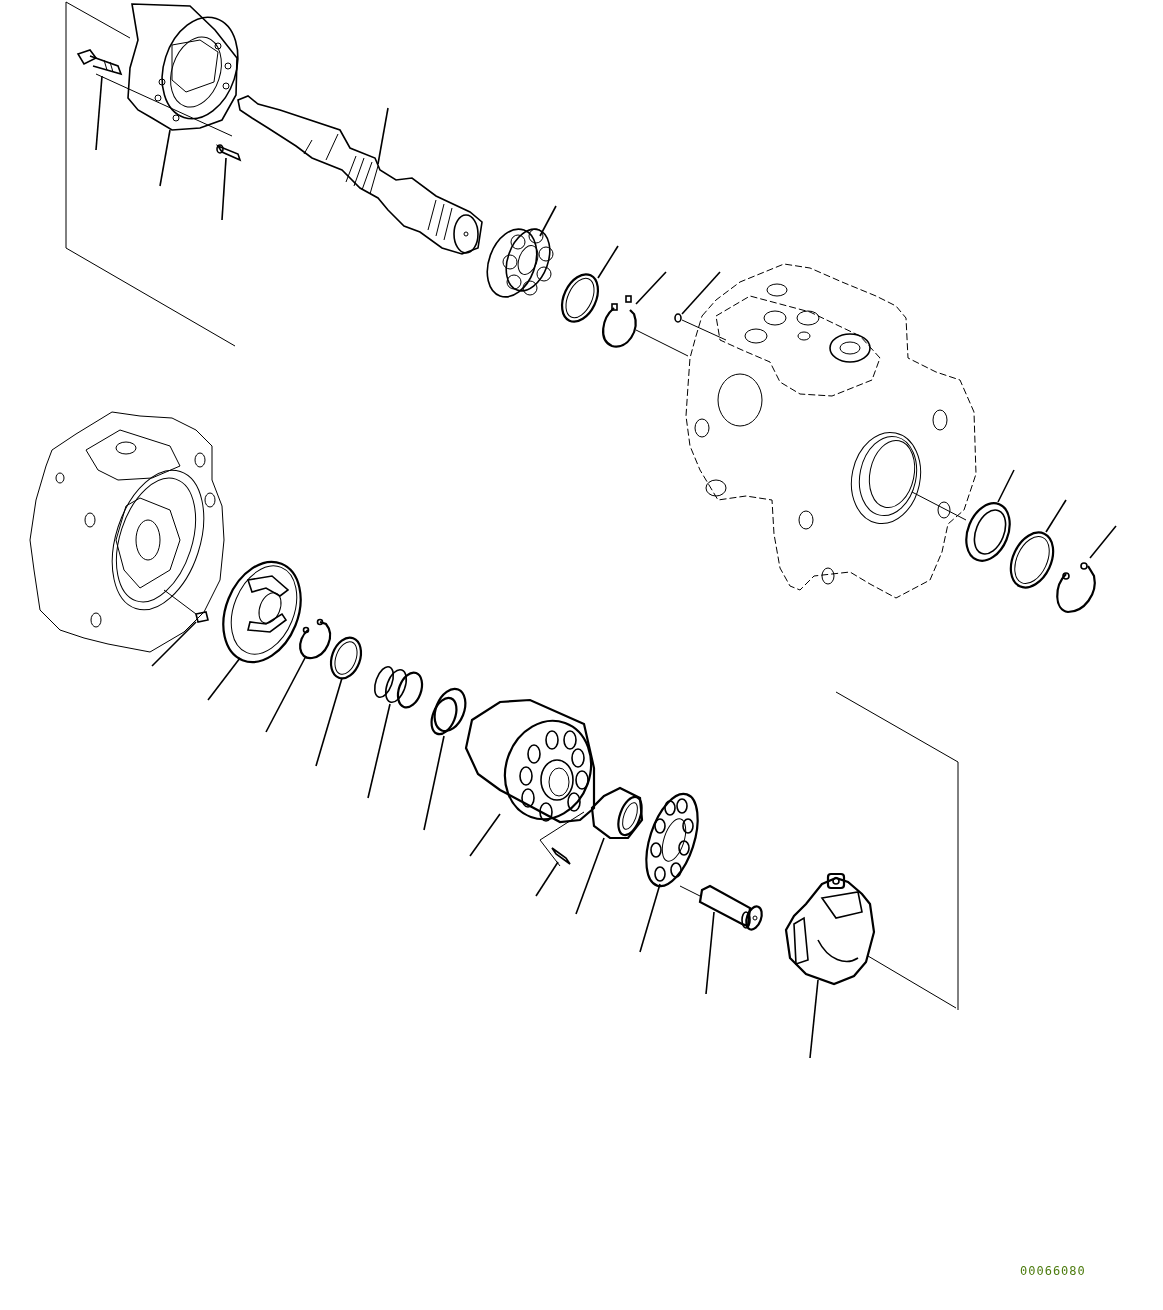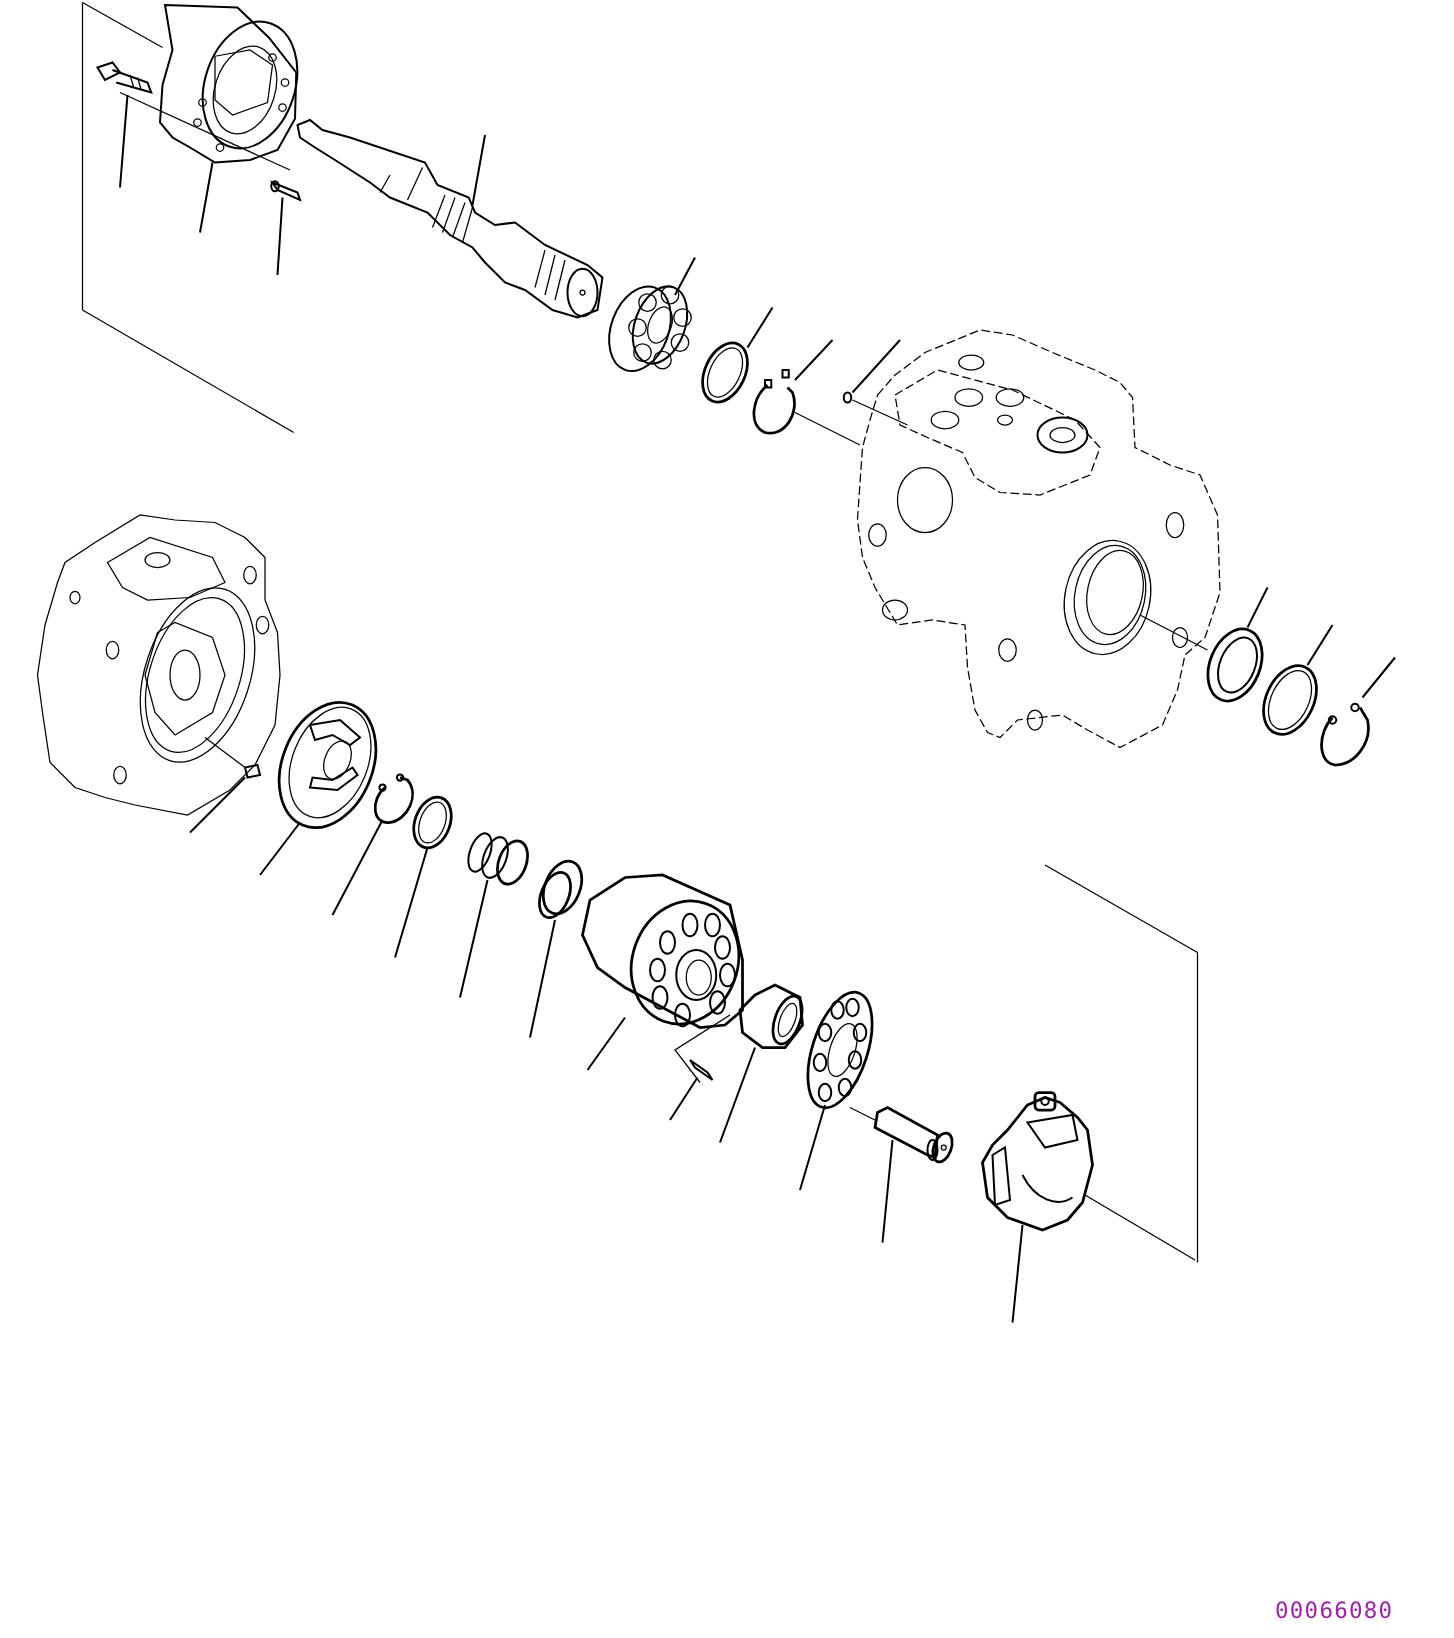--- a/index.html
+++ b/index.html
@@ -2,21 +2,21 @@
 <html><head>
 <meta charset="utf-8">
 <style>
   html, body { margin:0; padding:0; background:#ffffff; }
   body { width:1163px; height:1310px; position:relative; overflow:hidden; font-family:"DejaVu Sans Mono", monospace; }
   #diagram { position:absolute; left:0; top:0; width:1163px; height:1310px; }
   .thin { stroke:#000; stroke-width:1; fill:none; }
   .med { stroke:#000; stroke-width:1.6; fill:none; }
   .thick { stroke:#000; stroke-width:2.2; fill:none; }
   .dash { stroke:#000; stroke-width:1; fill:none; stroke-dasharray:7 3; }
-  #drawing-id { position:absolute; left:1020px; top:1264px; font-size:18px; letter-spacing:1px; color:#a21caf;margin-top:14px; }
+  #drawing-id { position:absolute; left:1020px; top:1264px; font-size:12px; letter-spacing:1px; color:#4d7c0f; }
 </style>
 </head>
 <body>
 
 <svg id="diagram" viewBox="0 0 1163 1310" xmlns="http://www.w3.org/2000/svg">
 
   <g>
     <line class="thin" x1="66" y1="2" x2="66" y2="248"></line>
     <line class="thin" x1="66" y1="2" x2="130" y2="38"></line>
     <line class="thin" x1="66" y1="248" x2="235" y2="346"></line>

